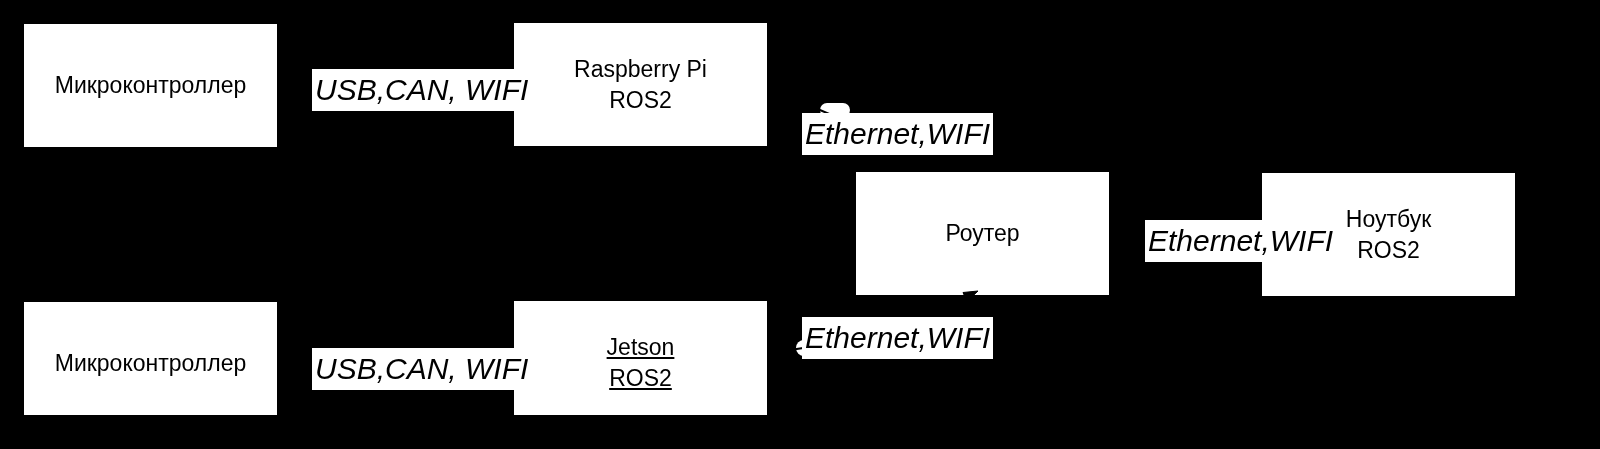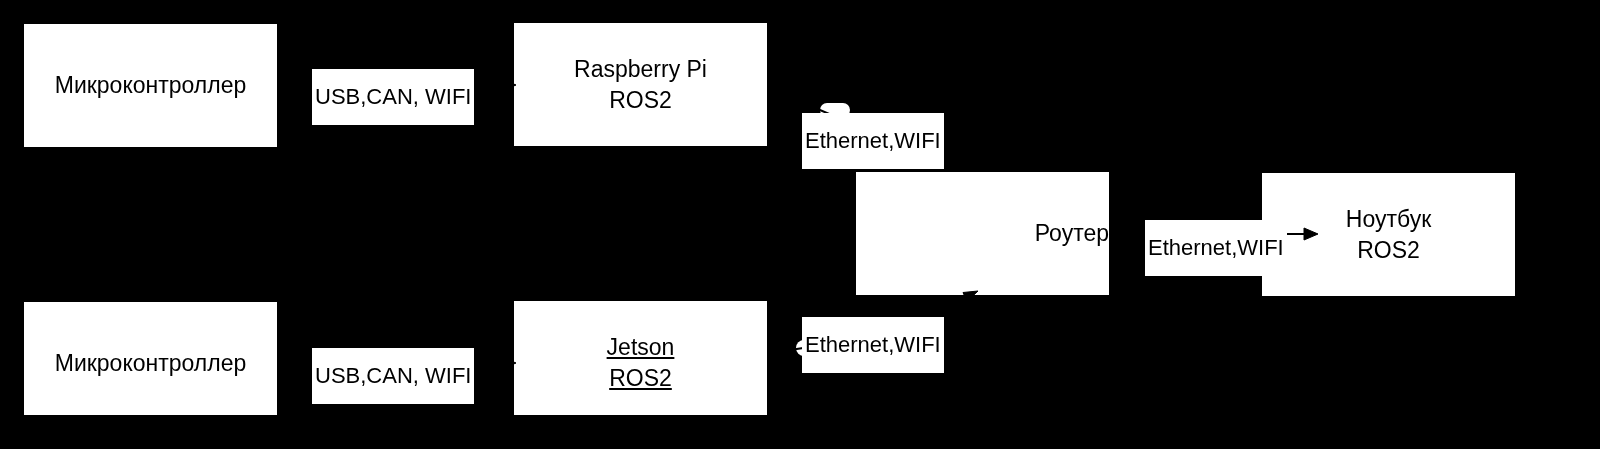--- a/index.html
+++ b/index.html
@@ -16,38 +16,38 @@
     box-sizing:border-box; color:var(--text); display:flex; flex-direction:column;
     align-items:center; justify-content:center; text-align:center;
     font-size:23px; line-height:1.32; z-index:1;
   }
   .patch{position:absolute; background:var(--label-bg); z-index:2;}
   .edges{position:absolute; left:0; top:0; width:1600px; height:449px; z-index:3; pointer-events:none;}
   .edges path{stroke:var(--edge); stroke-width:2; fill:none;}
   .edges polygon{fill:var(--edge); stroke:var(--edge);}
   .edge-label{
     position:absolute; background:var(--label-bg); color:var(--text);
-    font-size:22px; line-height:1.25; padding:14px 3px; white-space:nowrap; z-index:4;
+    font-size:30px; line-height:1.25; padding:2px 3px; white-space:nowrap; z-index:4;font-style:italic;
   }
 </style>
 </head>
 <body>
 
 <div class="canvas">
 
   <div class="node" style="left:23px;top:23px;width:255px;height:125px;">
     <span>Микроконтроллер</span>
   </div>
 
   <div class="node" style="left:513px;top:22px;width:255px;height:125px;">
     <span>Raspberry Pi</span>
     <span>ROS2</span>
   </div>
 
-  <div class="node" style="left:855px;top:171px;width:255px;height:125px;align-items:flex-end;">
+  <div class="node" style="left:855px;top:171px;width:255px;height:125px;">
     <span>Роутер</span>
   </div>
 
   <div class="node" style="left:1261px;top:172px;width:255px;height:125px;">
     <span>Ноутбук</span>
     <span>ROS2</span>
   </div>
 
   <div class="node" style="left:23px;top:301px;width:255px;height:125px;">
     <span>Микроконтроллер</span>

